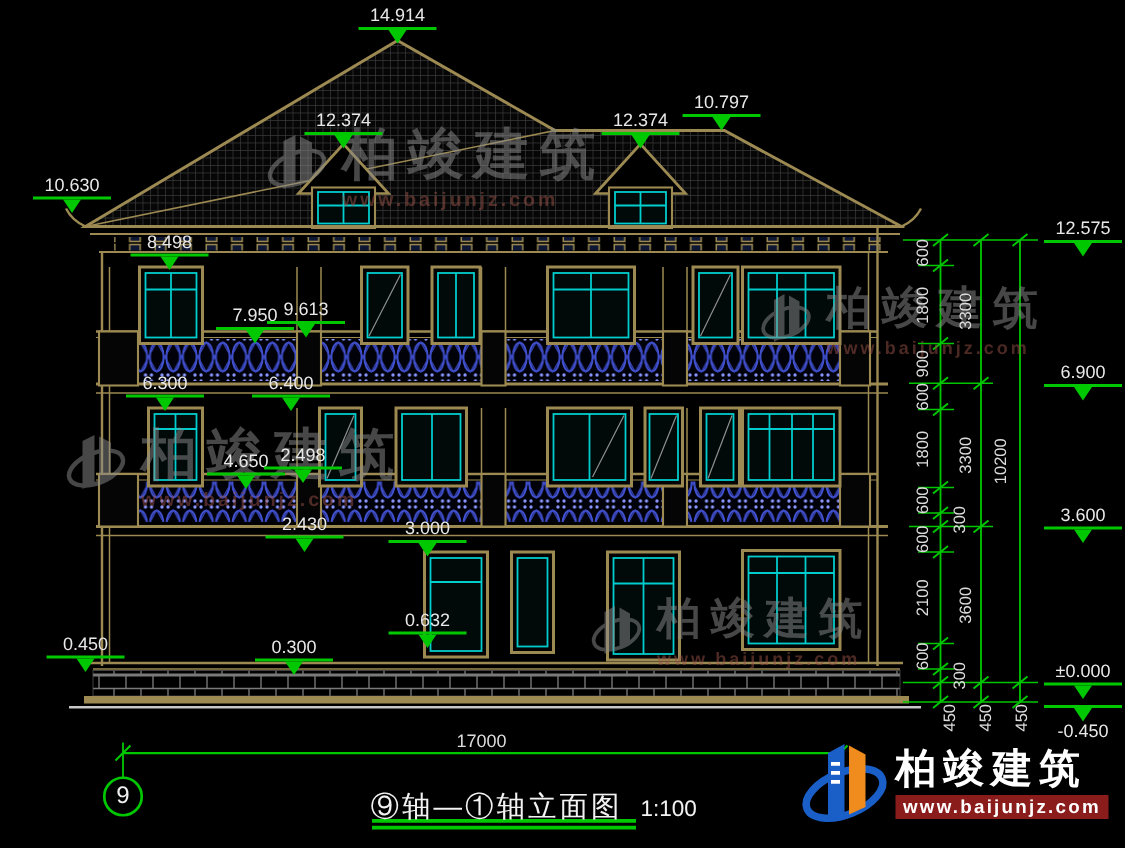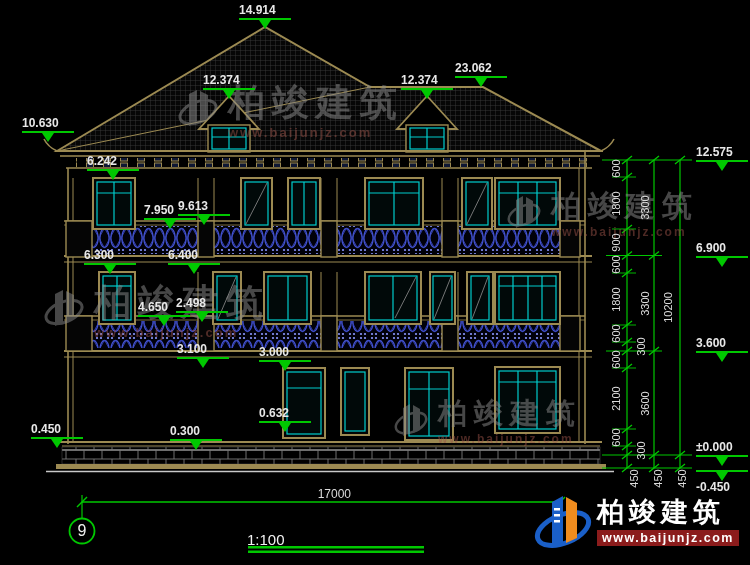--- a/index.html
+++ b/index.html
@@ -1,20 +1,20 @@
 <!DOCTYPE html>
 <html><head>
 <meta charset="utf-8">
 <style>
   html,body{margin:0;padding:0;background:#000;}
   .stage{position:relative;width:750px;height:565px;background:#000;overflow:hidden;
          font-family:"Liberation Sans",sans-serif;}
   .stage svg.cad{position:absolute;left:0;top:0;}
   
-  .elev{position:absolute;width:52px;color:#e8e8e8;font-size:12px;line-height:1.05;text-align:left;z-index:5;font-weight:bold;}
+  .elev{position:absolute;width:52px;color:#e8e8e8;font-size:12px;line-height:1.05;text-align:center;z-index:5;}
   .elev .eln{height:0;border-top:2px solid #00c800;margin-top:1px;}
   .elev .etri{width:0;height:0;margin:0 auto;border-left:6px solid transparent;
               border-right:6px solid transparent;border-top:9px solid #00c800;}
   
   .dim{position:absolute;color:#dcdcdc;font-size:12px;z-index:5;}
   .vdim{position:absolute;width:44px;height:13px;line-height:13px;text-align:center;
         color:#dcdcdc;font-size:11px;transform:rotate(-90deg);z-index:5;}
   
   .axisnum{position:absolute;width:26px;text-align:center;color:#f0f0f0;font-size:16px;z-index:5;}
   
@@ -282,31 +282,31 @@
       <div class="ev">12.374</div>
       <div class="eln"></div>
       <div class="etri"></div>
     </div>
 <div class="elev" style="left:401px;top:74px">
       <div class="ev">12.374</div>
       <div class="eln"></div>
       <div class="etri"></div>
     </div>
 <div class="elev" style="left:455px;top:62px">
-      <div class="ev">23.062</div>
+      <div class="ev">10.797</div>
       <div class="eln"></div>
       <div class="etri"></div>
     </div>
 <div class="elev" style="left:22px;top:117px">
       <div class="ev">10.630</div>
       <div class="eln"></div>
       <div class="etri"></div>
     </div>
 <div class="elev" style="left:87px;top:155px">
-      <div class="ev">6.242</div>
+      <div class="ev">8.498</div>
       <div class="eln"></div>
       <div class="etri"></div>
     </div>
 <div class="elev" style="left:144px;top:204px">
       <div class="ev">7.950</div>
       <div class="eln"></div>
       <div class="etri"></div>
     </div>
 <div class="elev" style="left:178px;top:200px">
       <div class="ev">9.613</div>
@@ -327,21 +327,21 @@
       <div class="ev">4.650</div>
       <div class="eln"></div>
       <div class="etri"></div>
     </div>
 <div class="elev" style="left:176px;top:297px">
       <div class="ev">2.498</div>
       <div class="eln"></div>
       <div class="etri"></div>
     </div>
 <div class="elev" style="left:177px;top:343px">
-      <div class="ev">3.100</div>
+      <div class="ev">2.430</div>
       <div class="eln"></div>
       <div class="etri"></div>
     </div>
 <div class="elev" style="left:259px;top:346px">
       <div class="ev">3.000</div>
       <div class="eln"></div>
       <div class="etri"></div>
     </div>
 <div class="elev" style="left:259px;top:407px">
       <div class="ev">0.632</div>
@@ -397,23 +397,24 @@
 <div class="vdim" style="left:594px;top:431px">600</div>
 <div class="vdim" style="left:619px;top:444px">300</div>
 <div class="vdim" style="left:612px;top:472px">450</div>
 <div class="vdim" style="left:623px;top:201px">3300</div>
 <div class="vdim" style="left:623px;top:297px">3300</div>
 <div class="vdim" style="left:623px;top:397px">3600</div>
 <div class="vdim" style="left:636px;top:472px">450</div>
 <div class="vdim" style="left:646px;top:301px">10200</div>
 <div class="vdim" style="left:660px;top:472px">450</div>
 
-<div class="dim" style="left:291px;top:487px;width:60px;text-align:right">17000</div>
+<div class="dim" style="left:291px;top:487px;width:60px;text-align:center">17000</div>
 <div class="axisnum" style="left:69px;top:522px">9</div>
 <div class="titleblock" style="left:247px;top:520px">
+  <span class="ttl">⑨轴—①轴立面图</span>
   <span class="tscale">1:100</span>
 </div>
 
 <div class="brand" style="left:533px;top:486px">
   <svg width="60" height="72">
     <ellipse cx="30" cy="43" rx="27" ry="14" fill="none" stroke="#1a5fc8" stroke-width="5" transform="rotate(-22 30 43)"></ellipse>
     <polygon points="19,16 30,10 30,56 19,62" fill="#1a5fc8"></polygon>
     <polygon points="33,11 44,17 44,52 33,57" fill="#f08c1e"></polygon>
     <rect x="21" y="22" width="6" height="2.5" fill="#fff"></rect>
     <rect x="21" y="28" width="6" height="2.5" fill="#fff"></rect>

